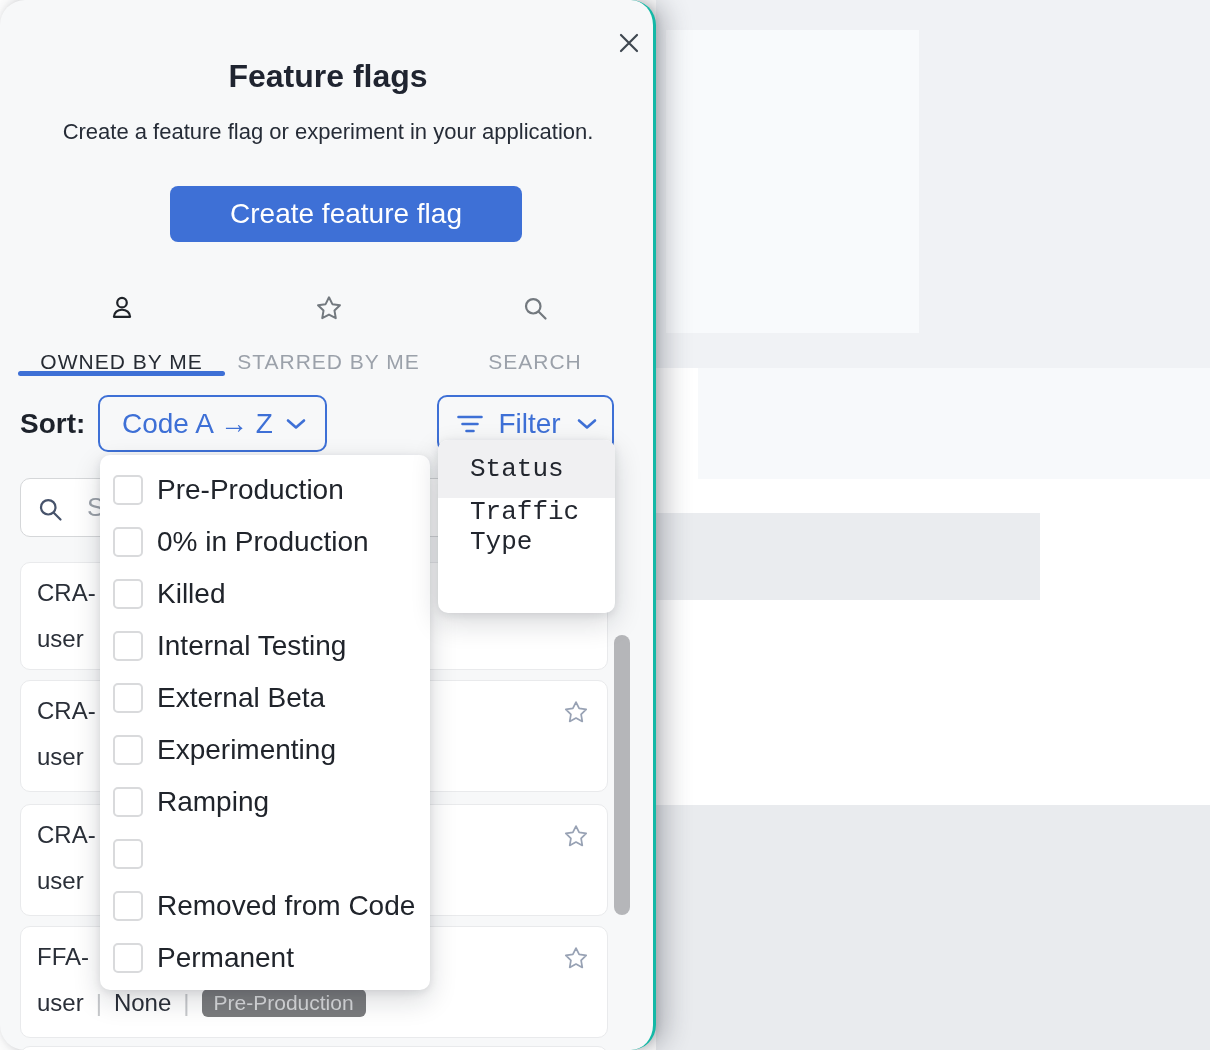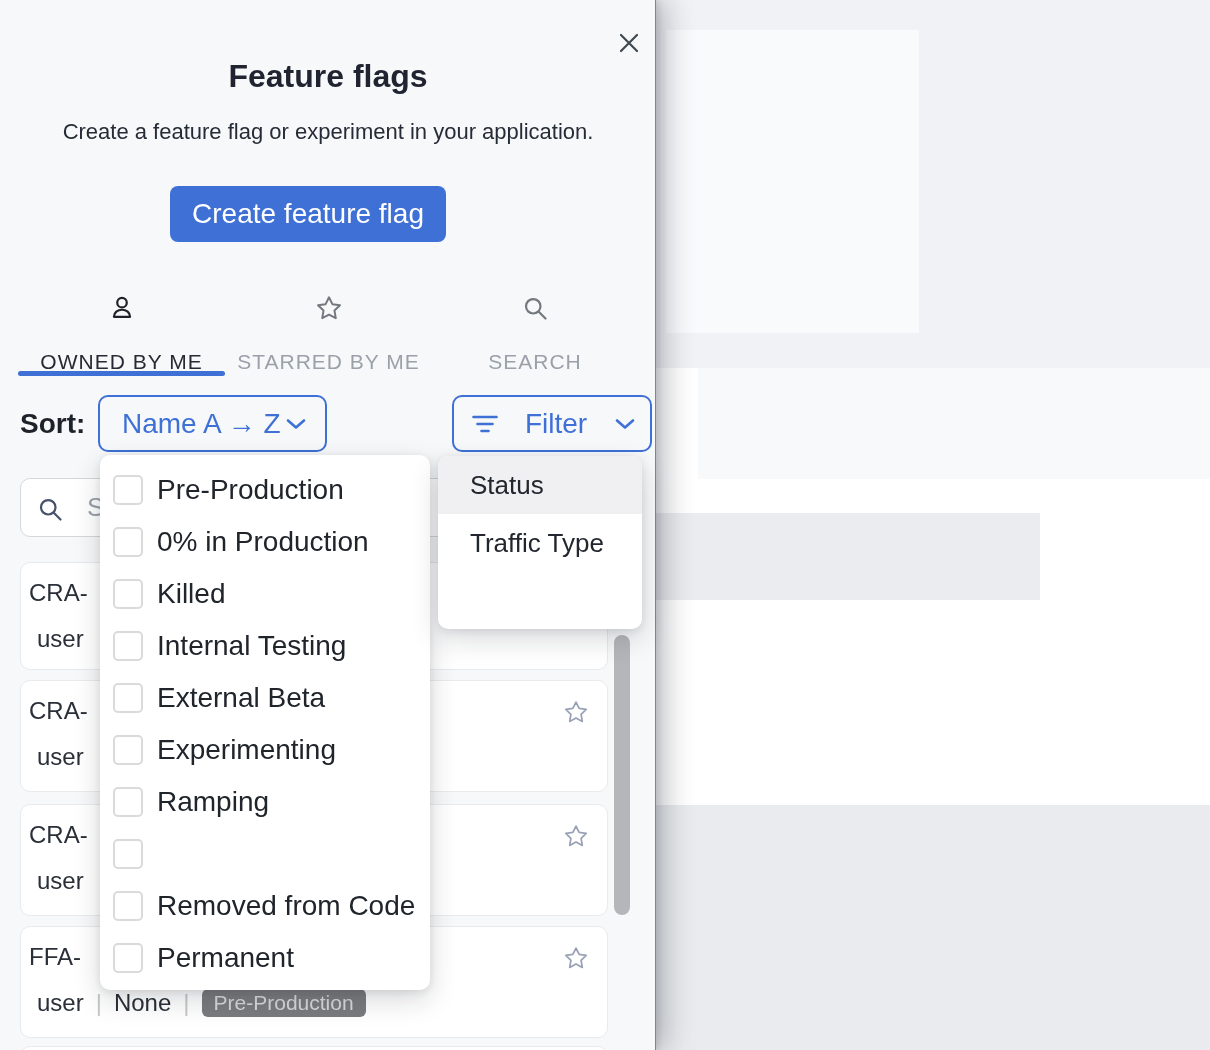--- a/index.html
+++ b/index.html
@@ -20,29 +20,29 @@
   
   .backdrop{position:absolute;left:656px;top:0;width:554px;height:1050px;background:#fff;}
   .bd-top{position:absolute;left:0;top:0;width:554px;height:368px;background:#F0F2F5;}
   .bd-card{position:absolute;left:10px;top:30px;width:253px;height:303px;background:#F8FAFC;}
   .bd-band{position:absolute;left:42px;top:368px;width:512px;height:111px;background:#F7F9FB;}
   .bd-gray1{position:absolute;left:0;top:513px;width:384px;height:87px;background:#EAECEF;}
   .bd-gray2{position:absolute;left:0;top:805px;width:554px;height:245px;background:#E9EBEE;}
 
   
   .panel{position:absolute;left:0;top:0;width:656px;height:1050px;background:var(--panel-bg);
-         border-right:1px solid #14b8a6;
-         box-shadow:10px 0 26px rgba(55,60,70,.32),2px 0 6px rgba(55,60,70,.15);}
+         border-right:3px solid #14b8a6;
+         box-shadow:10px 0 26px rgba(55,60,70,.32),2px 0 6px rgba(55,60,70,.15);border-radius:25px;}
   .close-btn{position:absolute;left:612px;top:26px;width:34px;height:34px;display:flex;
              align-items:center;justify-content:center;cursor:pointer;background:none;border:none;}
   .panel-title{position:absolute;left:0;top:58px;width:656px;text-align:center;
                font-size:32px;font-weight:bold;color:#1F2430;}
   .panel-subtitle{position:absolute;left:0;top:119px;width:656px;text-align:center;
                   font-size:22px;color:#262C37;}
-  .create-btn{position:absolute;left:170px;top:186px;width:276px;height:56px;border:none;
+  .create-btn{position:absolute;left:170px;top:186px;width:352px;height:56px;border:none;
               border-radius:8px;background:var(--accent);color:#fff;font-size:28px;
               font-family:inherit;cursor:pointer;}
 
   
   .tab{position:absolute;top:294px;height:80px;display:flex;flex-direction:column;
        align-items:center;cursor:pointer;gap:22px;}
   .tab-owned{left:18px;width:207px;}
   .tab-starred{left:225px;width:207px;}
   .tab-search{left:455px;width:160px;}
   .tab .ticon{height:30px;display:flex;align-items:center;justify-content:center;}
@@ -50,54 +50,54 @@
   .tab.active .tlabel{color:#262B33;}
   .tab-underline{position:absolute;left:0;bottom:-2px;width:100%;height:5px;border-radius:3px;
                  background:var(--accent);}
 
   
   .sort-label{position:absolute;left:20px;top:408px;font-size:28px;font-weight:bold;color:#1D222B;}
   .select-btn{position:absolute;top:395px;height:57px;border:2px solid var(--accent);
               border-radius:10px;background:transparent;display:flex;align-items:center;
               cursor:pointer;color:var(--accent);font-size:28px;font-family:inherit;}
   .sort-select{left:98px;width:229px;padding:0 18px 0 22px;justify-content:space-between;}
-  .filter-btn{left:437px;width:200px;padding:0 14px 0 18px;justify-content:space-between;margin-left:15px;}
+  .filter-btn{left:437px;width:177px;padding:0 14px 0 18px;justify-content:space-between;}
 
   
   .search-box{position:absolute;left:20px;top:478px;width:588px;height:59px;background:#fff;
               border:1.5px solid #D5D7D9;border-radius:10px;}
   .search-box input{position:absolute;left:66px;top:0;width:500px;height:100%;border:none;outline:none;
                     background:transparent;font-size:26px;font-family:inherit;color:#333;}
   .search-box input::placeholder{color:#9AA0A8;}
   .search-box .sicon{position:absolute;left:15px;top:16px;}
 
   
   .card{position:absolute;left:20px;width:588px;background:#fff;border:1px solid var(--card-border);
         border-radius:10px;}
-  .card .t1{position:absolute;left:8px;top:16px;font-size:24px;color:#2A2F38;white-space:nowrap;}
+  .card .t1{position:absolute;left:16px;top:16px;font-size:24px;color:#2A2F38;white-space:nowrap;}
   .card .t2{position:absolute;left:16px;top:62px;font-size:24px;color:#2A2F38;display:flex;
             align-items:center;gap:12px;white-space:nowrap;}
   .card .sep{color:#C6C8CB;}
   .badge{display:inline-block;height:28px;line-height:28px;padding:0 12px;border-radius:6px;
          background:var(--badge-bg);color:var(--badge-text);font-size:21px;}
   .card .star{position:absolute;right:18px;top:18px;cursor:pointer;}
 
   .scroll-thumb{position:absolute;left:614px;top:635px;width:16px;height:280px;border-radius:8px;
                 background:#B5B6B9;}
 
   
   .menu{position:absolute;background:#fff;border-radius:10px;z-index:30;
         box-shadow:0 10px 28px rgba(20,25,35,.16),0 2px 8px rgba(20,25,35,.10);}
   .status-menu{left:100px;top:455px;width:330px;height:535px;padding-top:9px;overflow:hidden;}
   .status-row{height:52px;display:flex;align-items:center;cursor:pointer;}
   .status-row .cbx{width:30px;height:30px;margin-left:13px;border:2px solid #D9DADC;border-radius:5px;
                    background:#fff;flex:none;}
   .status-row .clabel{margin-left:14px;font-size:28px;color:#20242B;white-space:nowrap;}
 
-  .filter-menu{left:438px;top:456px;width:204px;height:173px;overflow:hidden;}
+  .filter-menu{left:438px;top:440px;width:177px;height:173px;overflow:hidden;font-family:Liberation Mono, monospace;}
   .filter-row{height:58px;display:flex;align-items:center;padding-left:32px;font-size:26px;
               color:#22262E;cursor:pointer;}
   .filter-row.active{background:#F0F0F2;}
 
   svg{display:block;}
 </style>
 </head>
 <body>
 
 <div class="screen">
@@ -151,21 +151,21 @@
           <circle cx="10.5" cy="10.5" r="6.2"></circle>
             <path d="M15.2 15.2L21 21" stroke-linecap="round"></path>
         </svg>
       </span>
       <span class="tlabel">SEARCH</span>
     </div>
 
     <div class="sort-label">Sort:</div>
 
     <div class="select-btn sort-select">
-      <span>Name A → Z</span>
+      <span>Code A → Z</span>
       <span>
         <svg width="22" height="14" viewBox="0 0 22 14" fill="none" stroke="#3E70D6" stroke-width="2.6" stroke-linecap="round" stroke-linejoin="round">
             <path d="M3 3.5l8 7 8-7"></path>
           </svg>
       </span>
     </div>
 
     <div class="select-btn filter-btn">
       <span>
         <svg width="26" height="22" viewBox="0 0 26 22" stroke="#3E70D6" stroke-width="2.6" stroke-linecap="round">

